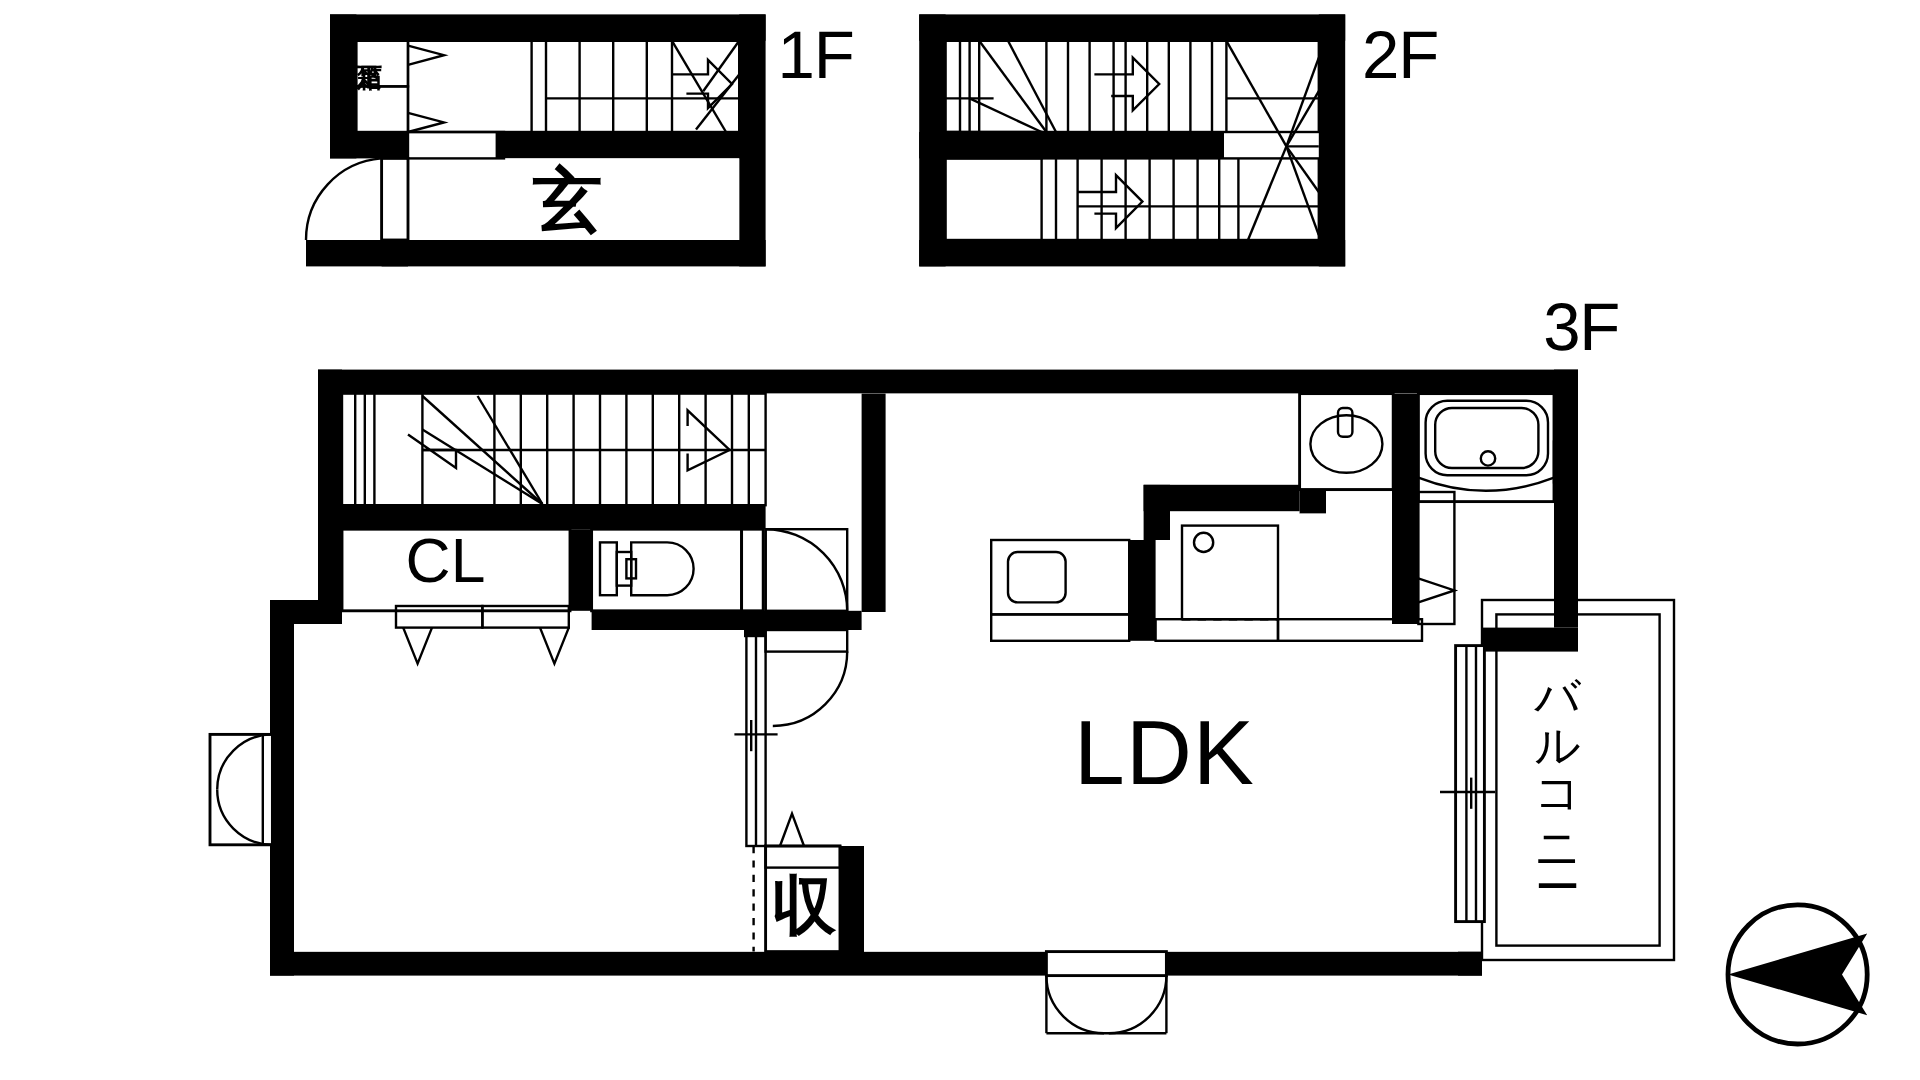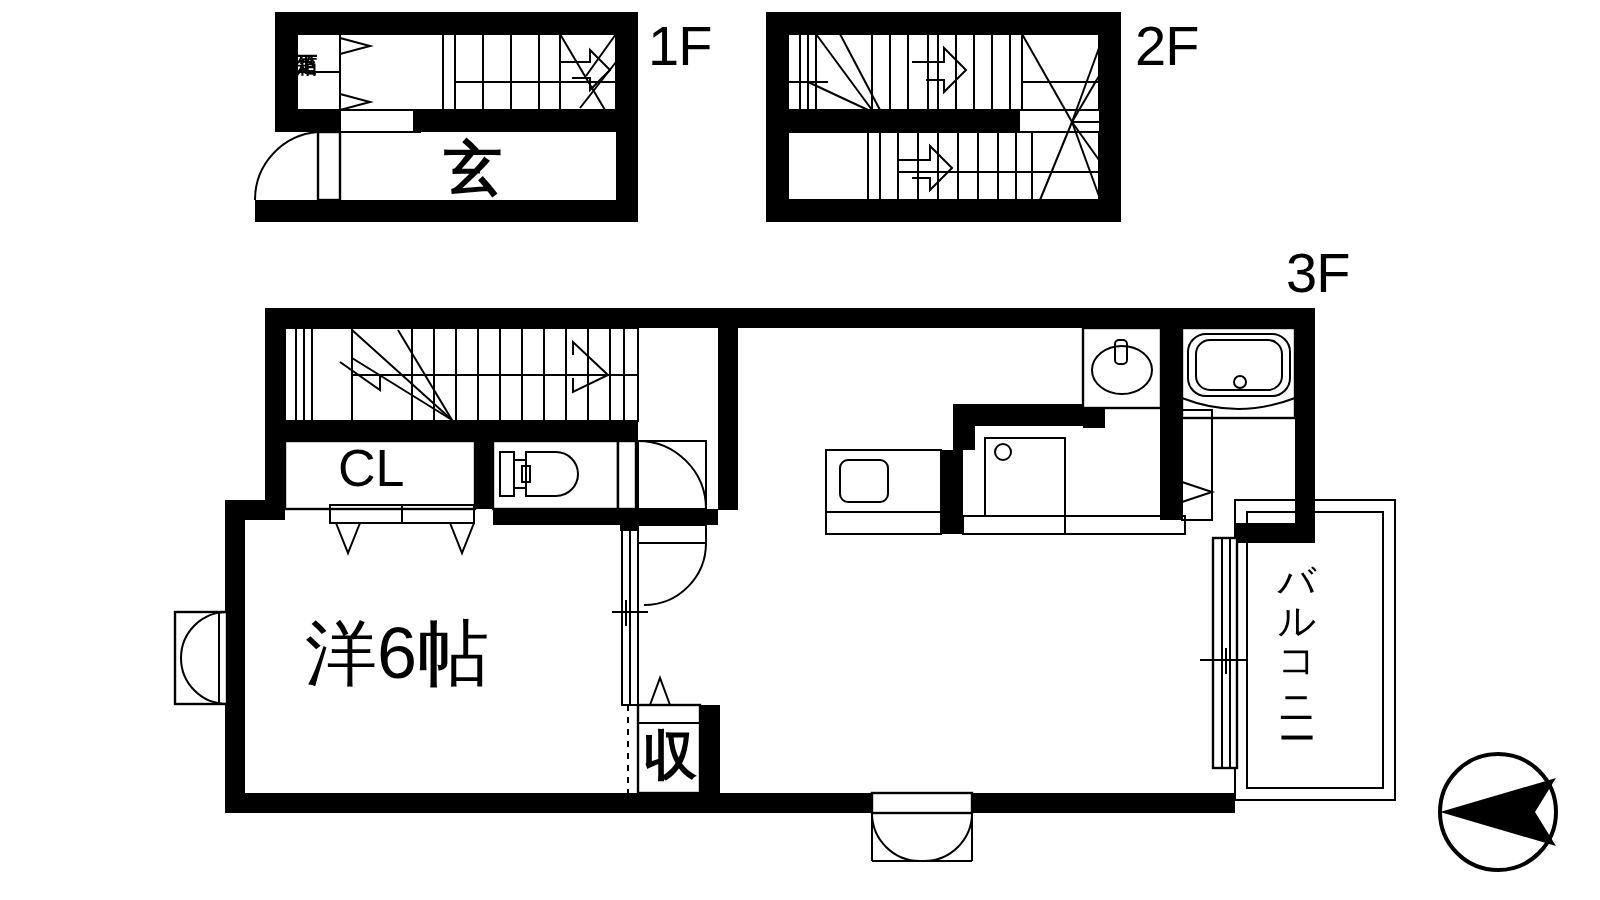--- a/index.html
+++ b/index.html
@@ -316,21 +316,21 @@
 <div class="floorlabel" style="left:648px;top:18px;">1F</div>
 <div class="floorlabel" style="left:1135px;top:18px;">2F</div>
 <div class="floorlabel" style="left:1286px;top:245px;">3F</div>
 
 <div class="roomlabel" style="left:296px;top:38px;font-size:21px;writing-mode:vertical-rl;text-orientation:upright;letter-spacing:0px;font-weight:700;">下足箱</div>
 
 <div class="roomlabel" style="left:444px;top:138px;font-size:58px;font-weight:700;">玄</div>
 
 <div class="roomlabel" style="left:338px;top:441px;font-size:52px;font-weight:400;">CL</div>
 
-<div class="roomlabel" style="left:305px;top:616px;font-size:72px;font-weight:500;">洋6帖</div>
 
 <div class="roomlabel" style="left:643px;top:727px;font-size:54px;font-weight:700;">収</div>
 
+<div class="roomlabel" style="left:895px;top:588px;font-size:76px;font-weight:400;letter-spacing:1px;">LDK</div>
 
 
 <div class="roomlabel" style="left:1276px;top:538px;font-size:38px;font-weight:500;writing-mode:vertical-rl;text-orientation:upright;letter-spacing:2px;">バルコニー</div>
 
 </div>
 
 </body></html>

